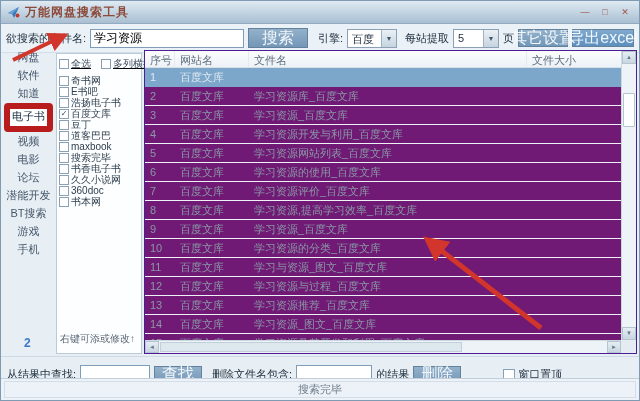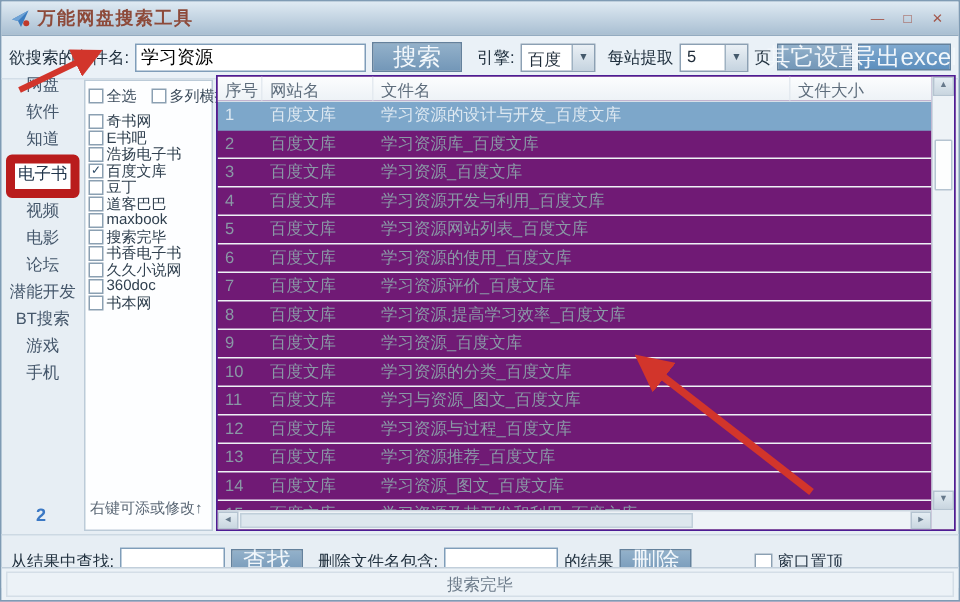--- a/index.html
+++ b/index.html
@@ -28,21 +28,21 @@
   .sel .val{font-size:11px;padding:2px 3px 0 4px;color:#1e2b38;border-radius:7px;}
   .sel .arw{width:14px;background:linear-gradient(#eaf0f5,#c6d4e0);border-left:1px solid #9fb2c2;
             font-size:7px;color:#44596b;display:flex;align-items:center;justify-content:center;}
   
   .main{position:absolute;top:47px;left:0;right:0;height:308px;display:flex;}
   .sidebar{width:55px;position:relative;padding-top:1px;}
   .side-item{height:17px;line-height:17px;text-align:center;font-size:11px;color:#45576b;margin:0 3px 1px 3px;cursor:pointer;}
   .side-item.selected{background:#fff;border:6px solid #b91c1c;border-radius:4px;color:#20344a;line-height:15px;}
   .side-badge{position:absolute;bottom:6px;left:23px;color:#3b78c4;font-weight:bold;font-size:12px;}
   .srcpanel{width:84px;background:#fdfeff;border:1px solid #bccbd8;margin:5px 1px 2px 0;position:relative;}
-  .src-head{display:flex;gap:10px;padding:3px 1px 4px 2px;}
+  .src-head{display:flex;gap:10px;padding:3px 1px 4px 2px;text-decoration:underline;}
   .mini{display:flex;align-items:center;font-size:10px;color:#3c4c5c;white-space:nowrap;cursor:pointer;}
   .cb{width:8px;height:8px;border:1px solid #8ba0b2;background:#fff;margin-right:2px;font-size:8px;
       line-height:7px;text-align:center;color:#2d4a66;flex:0 0 auto;}
   .site-item{display:flex;align-items:center;height:11px;padding-left:2px;font-size:10px;color:#30404f;cursor:pointer;}
   .src-hint{position:absolute;bottom:7px;left:3px;font-size:10px;color:#5a6775;white-space:nowrap;}
   
   .tablewrap{flex:1;margin:2px 2px 2px 1px;position:relative;background:#701a75;border:1px solid #4c1d95;overflow:hidden;}
   .thead{display:flex;height:16px;background:linear-gradient(#fcfdfe,#edf2f6);border-bottom:1px solid #d7e0e8;
          color:#5e6d7c;font-size:11px;margin-right:15px;align-items:center;}
   .th{border-right:1px solid #e4eaf0;height:100%;box-sizing:border-box;padding:2px 0 0 5px;}
@@ -201,21 +201,20 @@
       <div class="thead">
         <span class="th c-no">序号</span>
         <span class="th c-site">网站名</span>
         <span class="th c-file">文件名</span>
         <span class="th c-size" style="border-right:none">文件大小</span>
       </div>
       <div class="tbody" id="rows">
           <div class="tr selected">
             <span class="td c-no">1</span>
             <span class="td c-site">百度文库</span>
-            <span class="td c-file">学习资源的设计与开发_百度文库</span>
             <span class="td c-size"></span>
           </div>
           <div class="tr">
             <span class="td c-no">2</span>
             <span class="td c-site">百度文库</span>
             <span class="td c-file">学习资源库_百度文库</span>
             <span class="td c-size"></span>
           </div>
           <div class="tr">
             <span class="td c-no">3</span>

